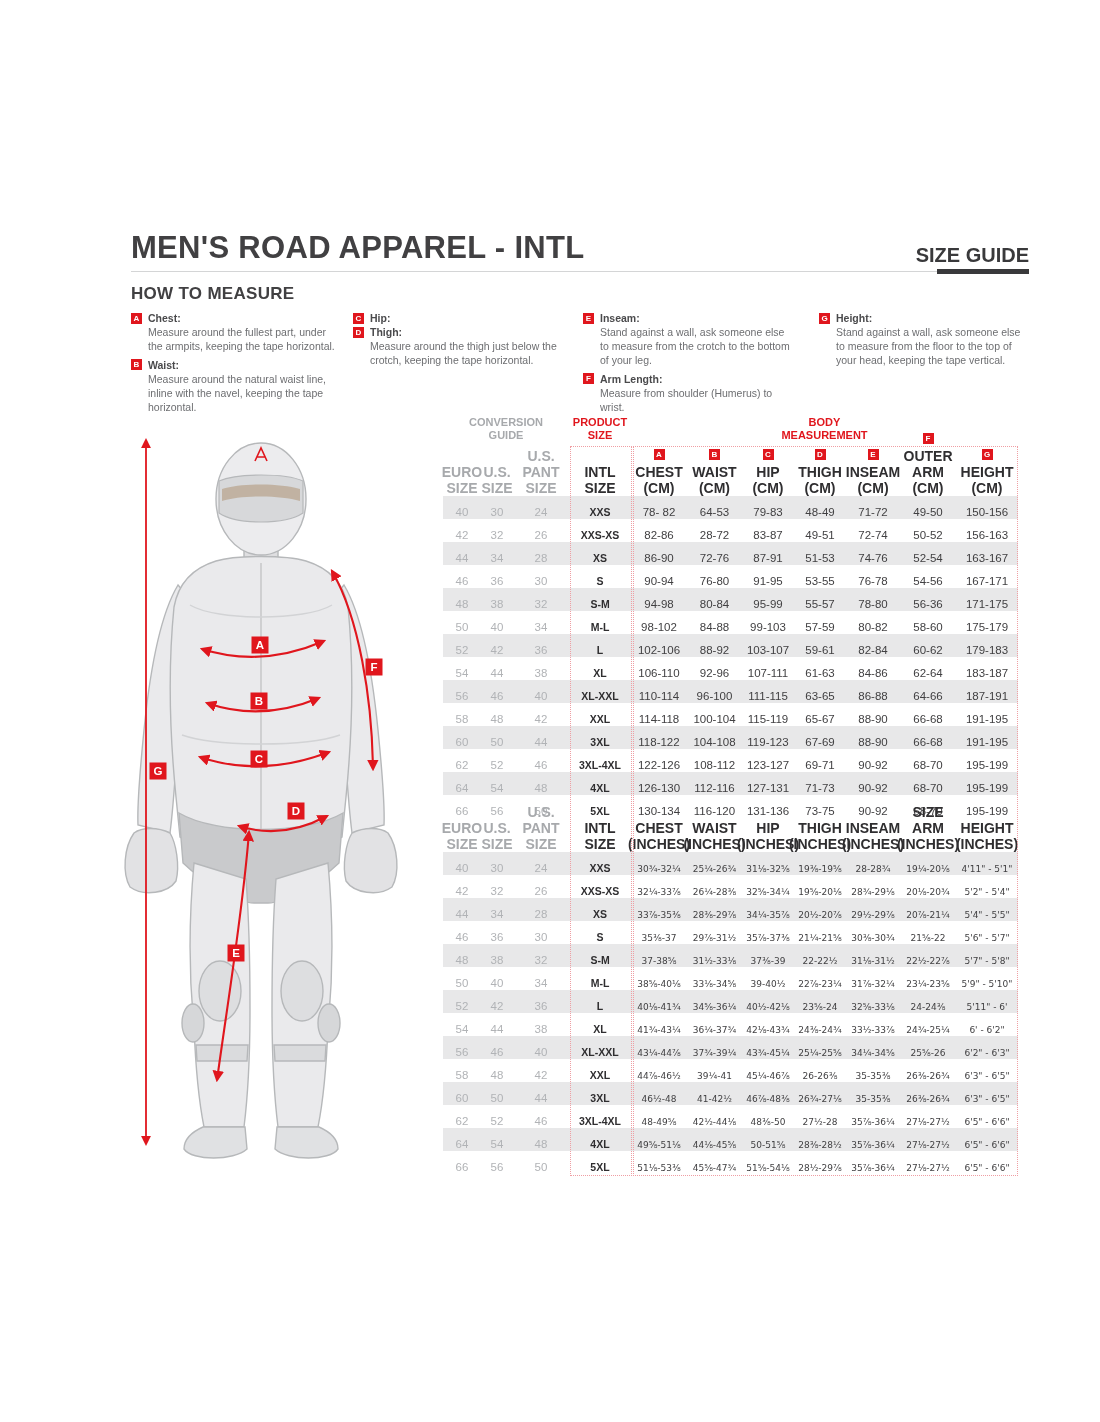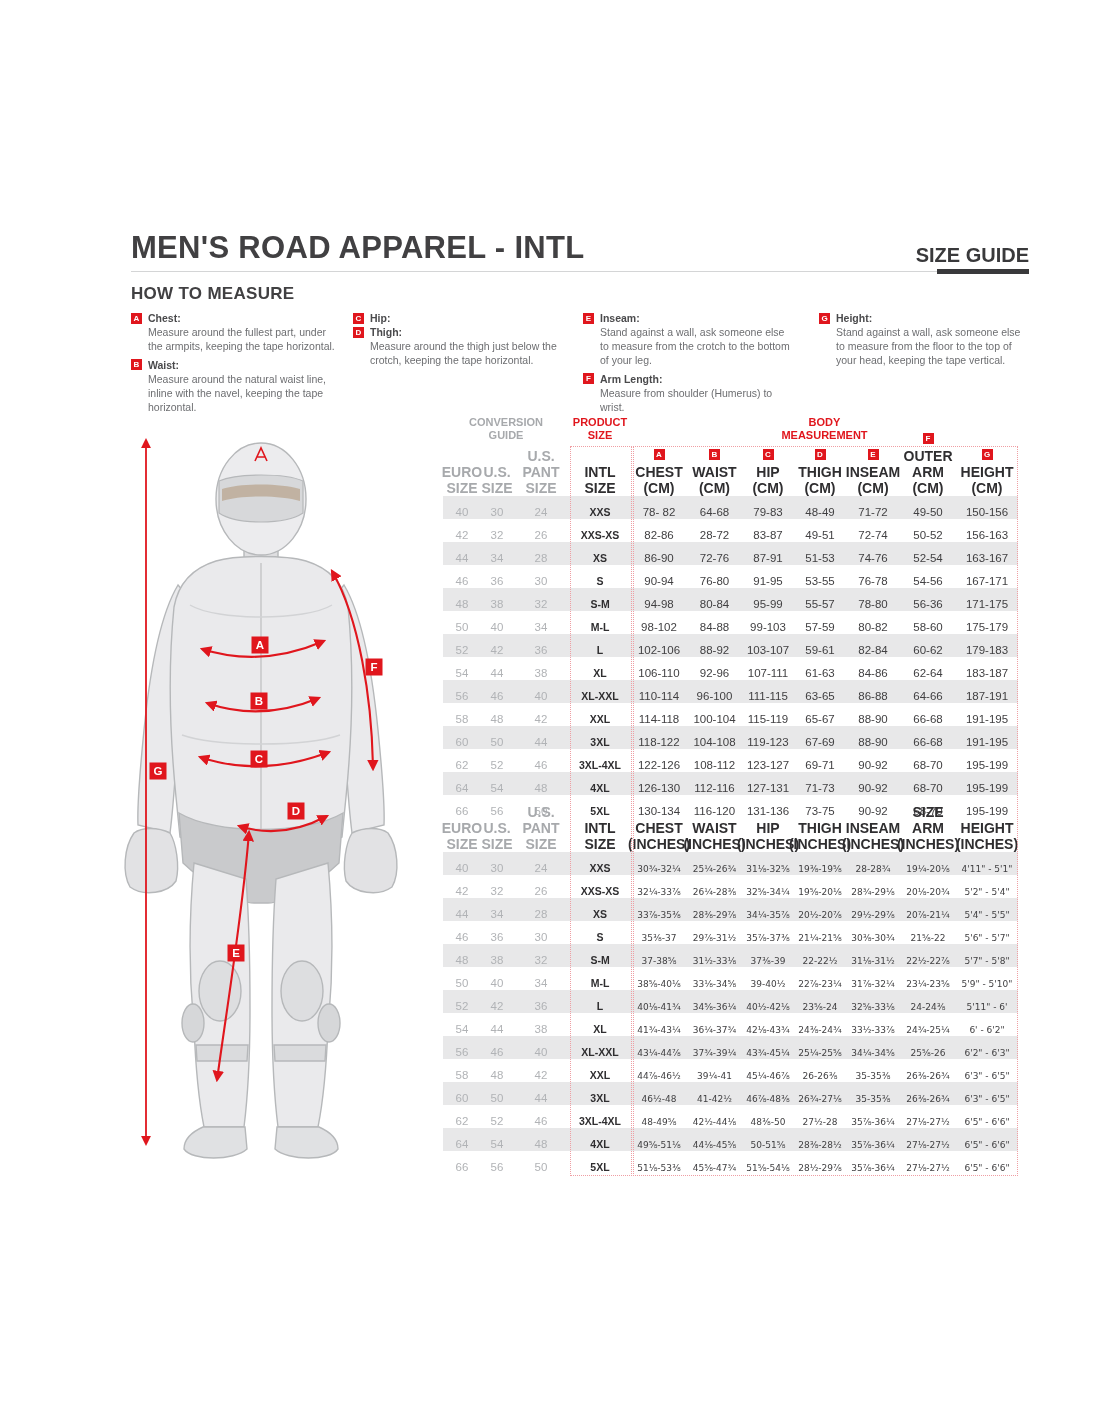--- a/index.html
+++ b/index.html
@@ -229,21 +229,21 @@
 ARM (CM)</div></div>
           <div class="tcell c10"><span class="badge">G</span><div class="hdr-label">HEIGHT
 (CM)</div></div>
         </div>
         <div class="trow drow striped">
           <div class="tcell c0 cell-gray">40</div>
           <div class="tcell c1 cell-gray">30</div>
           <div class="tcell c2 cell-gray">24</div>
           <div class="tcell c3 cell-intl">XXS</div>
           <div class="tcell c4">78- 82</div>
-          <div class="tcell c5">64-68</div>
+          <div class="tcell c5">64-53</div>
           <div class="tcell c6">79-83</div>
           <div class="tcell c7">48-49</div>
           <div class="tcell c8">71-72</div>
           <div class="tcell c9">49-50</div>
           <div class="tcell c10">150-156</div>
         </div>
         <div class="trow drow">
           <div class="tcell c0 cell-gray">42</div>
           <div class="tcell c1 cell-gray">32</div>
           <div class="tcell c2 cell-gray">26</div>

